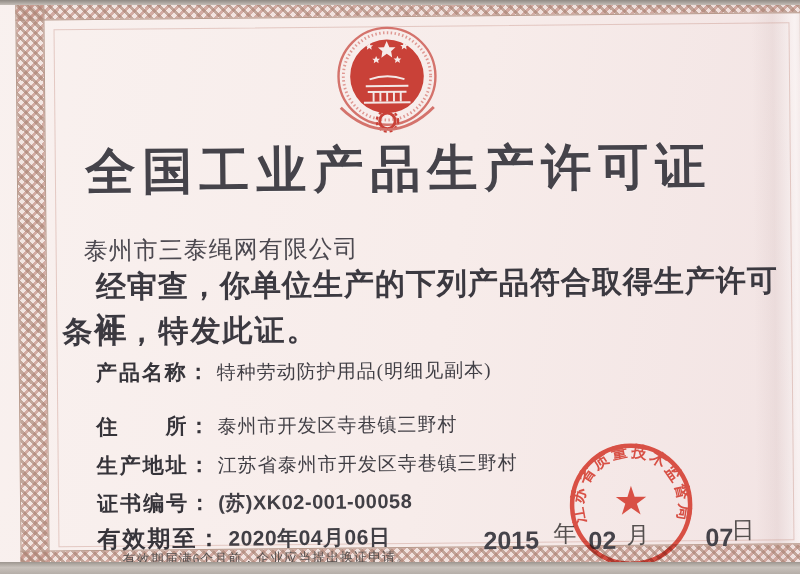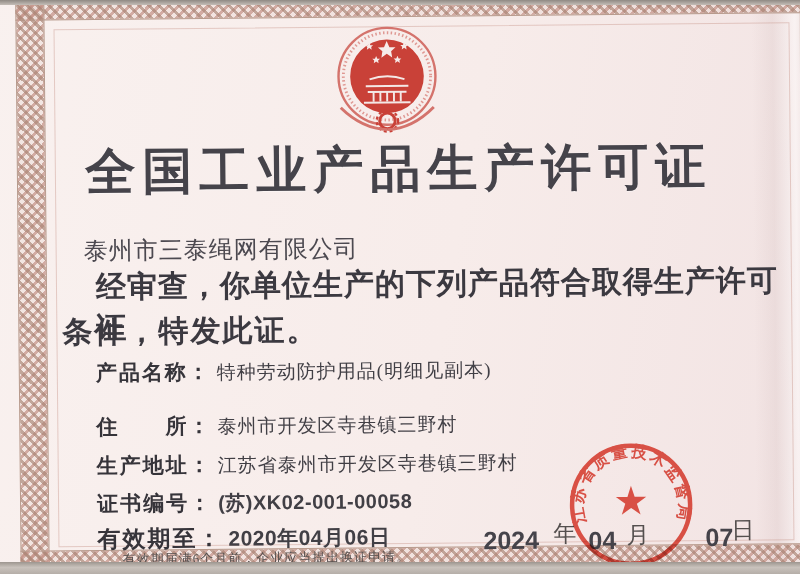--- a/index.html
+++ b/index.html
@@ -135,23 +135,23 @@
     </div>
     <div class="frow r4">
       <span class="flabel">证书编号：</span><span class="fvalue">(苏)XK02-001-00058</span>
     </div>
     <div class="frow r5">
       <span class="flabel">有效期至：</span><span class="fvalue">2020年04月06日</span>
     </div>
 
     <div class="footnote">有效期届满6个月前，企业应当提出换证申请。</div>
 
-    <span class="dt dt-num d-year">2024</span>
+    <span class="dt dt-num d-year">2015</span>
     <span class="dt dt-cjk d-yl">年</span>
-    <span class="dt dt-num d-month">04</span>
+    <span class="dt dt-num d-month">02</span>
     <span class="dt dt-cjk d-ml">月</span>
     <span class="dt dt-num d-day">07</span>
     <span class="dt dt-cjk d-dl">日</span>
 
     <svg class="stamp" viewBox="0 0 130 130">
       <defs>
         <path id="sarc" d="M21.5,86.3 A48,48 0 1 1 108.5,86.3" fill="none"></path>
       </defs>
       <circle cx="65" cy="66" r="59" fill="none" stroke="#e04a3c" stroke-width="4.5"></circle>
       <polygon points="65,47 68.6,58.1 80.2,58.1 70.8,64.9 74.4,75.9 65,69.1 55.6,75.9 59.2,64.9 49.8,58.1 61.4,58.1" fill="#e04a3c"></polygon>

